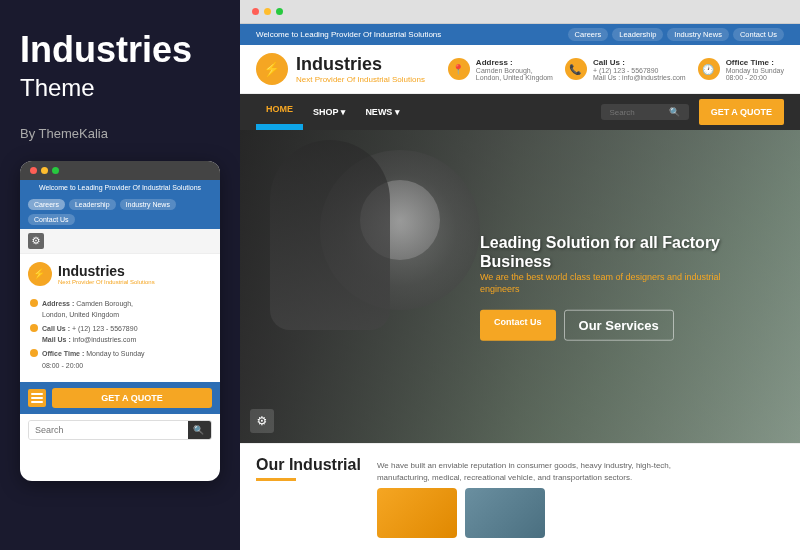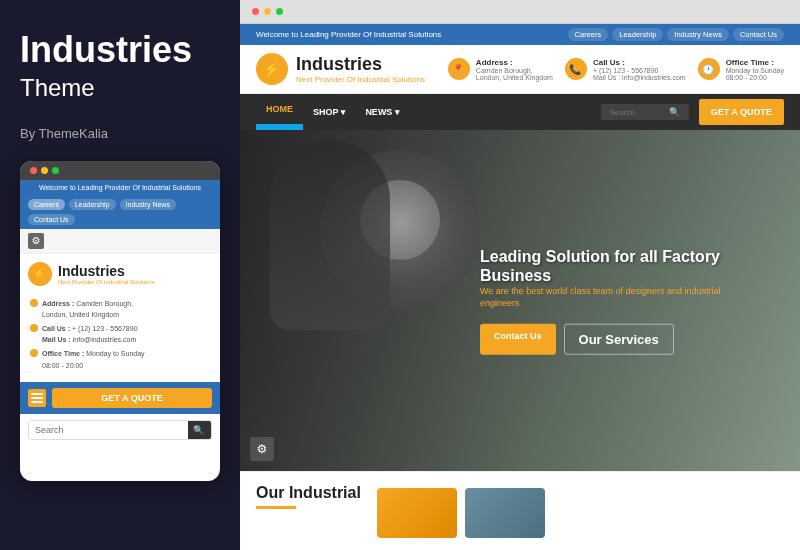--- a/index.html
+++ b/index.html
@@ -714,20 +714,21 @@
       </div>
       <div class="hero-gear">⚙</div>
     </div>
 
     <div class="solutions-section">
       <div class="solutions-left">
         <div class="solutions-title">Our Industrial</div>
         <div class="solutions-underline"></div>
       </div>
       <div>
+        <div class="solutions-desc">We have built an enviable reputation in consumer goods, heavy industry, high-tech, manufacturing, medical, recreational vehicle, and transportation sectors.</div>
         <div class="solutions-images">
           <div class="sol-img sol-img-1"></div>
           <div class="sol-img sol-img-2"></div>
         </div>
       </div>
     </div>
 
   </div>
 </div>
 

